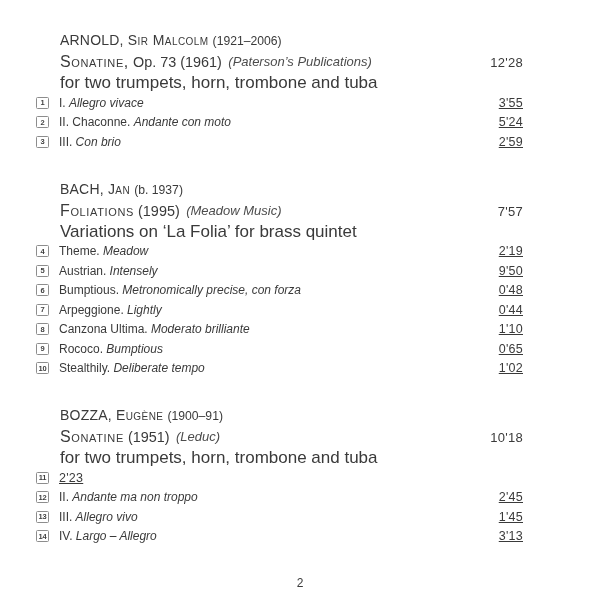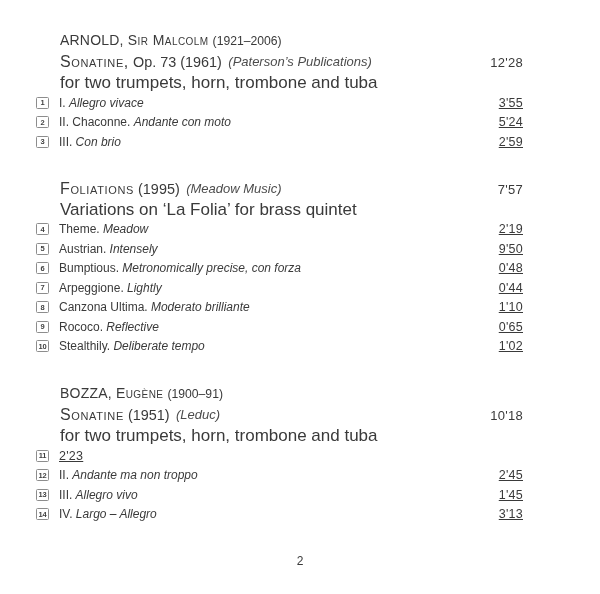--- a/index.html
+++ b/index.html
@@ -109,20 +109,25 @@
     <span class="track-box">
               <span class="track-num">3</span>
             </span>
     <span class="track-text"><span class="track-name">III.</span><span class="track-tempo">Con brio</span></span>
     <span class="track-time">2'59</span>
   </div>
 </div>
   </section>
 
   <section class="work-section">
+    <div class="composer-line">
+      <span class="composer-surname">BACH,</span>
+      <span class="sc">Jan</span>
+      <span class="composer-dates">(b. 1937)</span>
+    </div>
     <div class="work-line">
       <span class="work-title">Foliations</span>
       <span class="work-rest">(1995)</span>
       <span class="publisher">(Meadow Music)</span>
       <span class="work-spacer"></span>
       <span class="work-duration">7'57</span>
     </div>
     <div class="work-subtitle">Variations on ‘La Folia’ for brass quintet</div>
     <div class="tracks">
   <div class="track-row">
@@ -162,21 +167,21 @@
               <span class="track-num">8</span>
             </span>
     <span class="track-text"><span class="track-name">Canzona Ultima.</span><span class="track-tempo">Moderato brilliante</span></span>
     <span class="track-time">1'10</span>
   </div>
 
   <div class="track-row">
     <span class="track-box">
               <span class="track-num">9</span>
             </span>
-    <span class="track-text"><span class="track-name">Rococo.</span><span class="track-tempo">Reflective</span></span>
+    <span class="track-text"><span class="track-name">Rococo.</span><span class="track-tempo">Bumptious</span></span>
     <span class="track-time">0'65</span>
   </div>
 
   <div class="track-row">
     <span class="track-box">
               <span class="track-num">10</span>
             </span>
     <span class="track-text"><span class="track-name">Stealthily.</span><span class="track-tempo">Deliberate tempo</span></span>
     <span class="track-time">1'02</span>
   </div>

